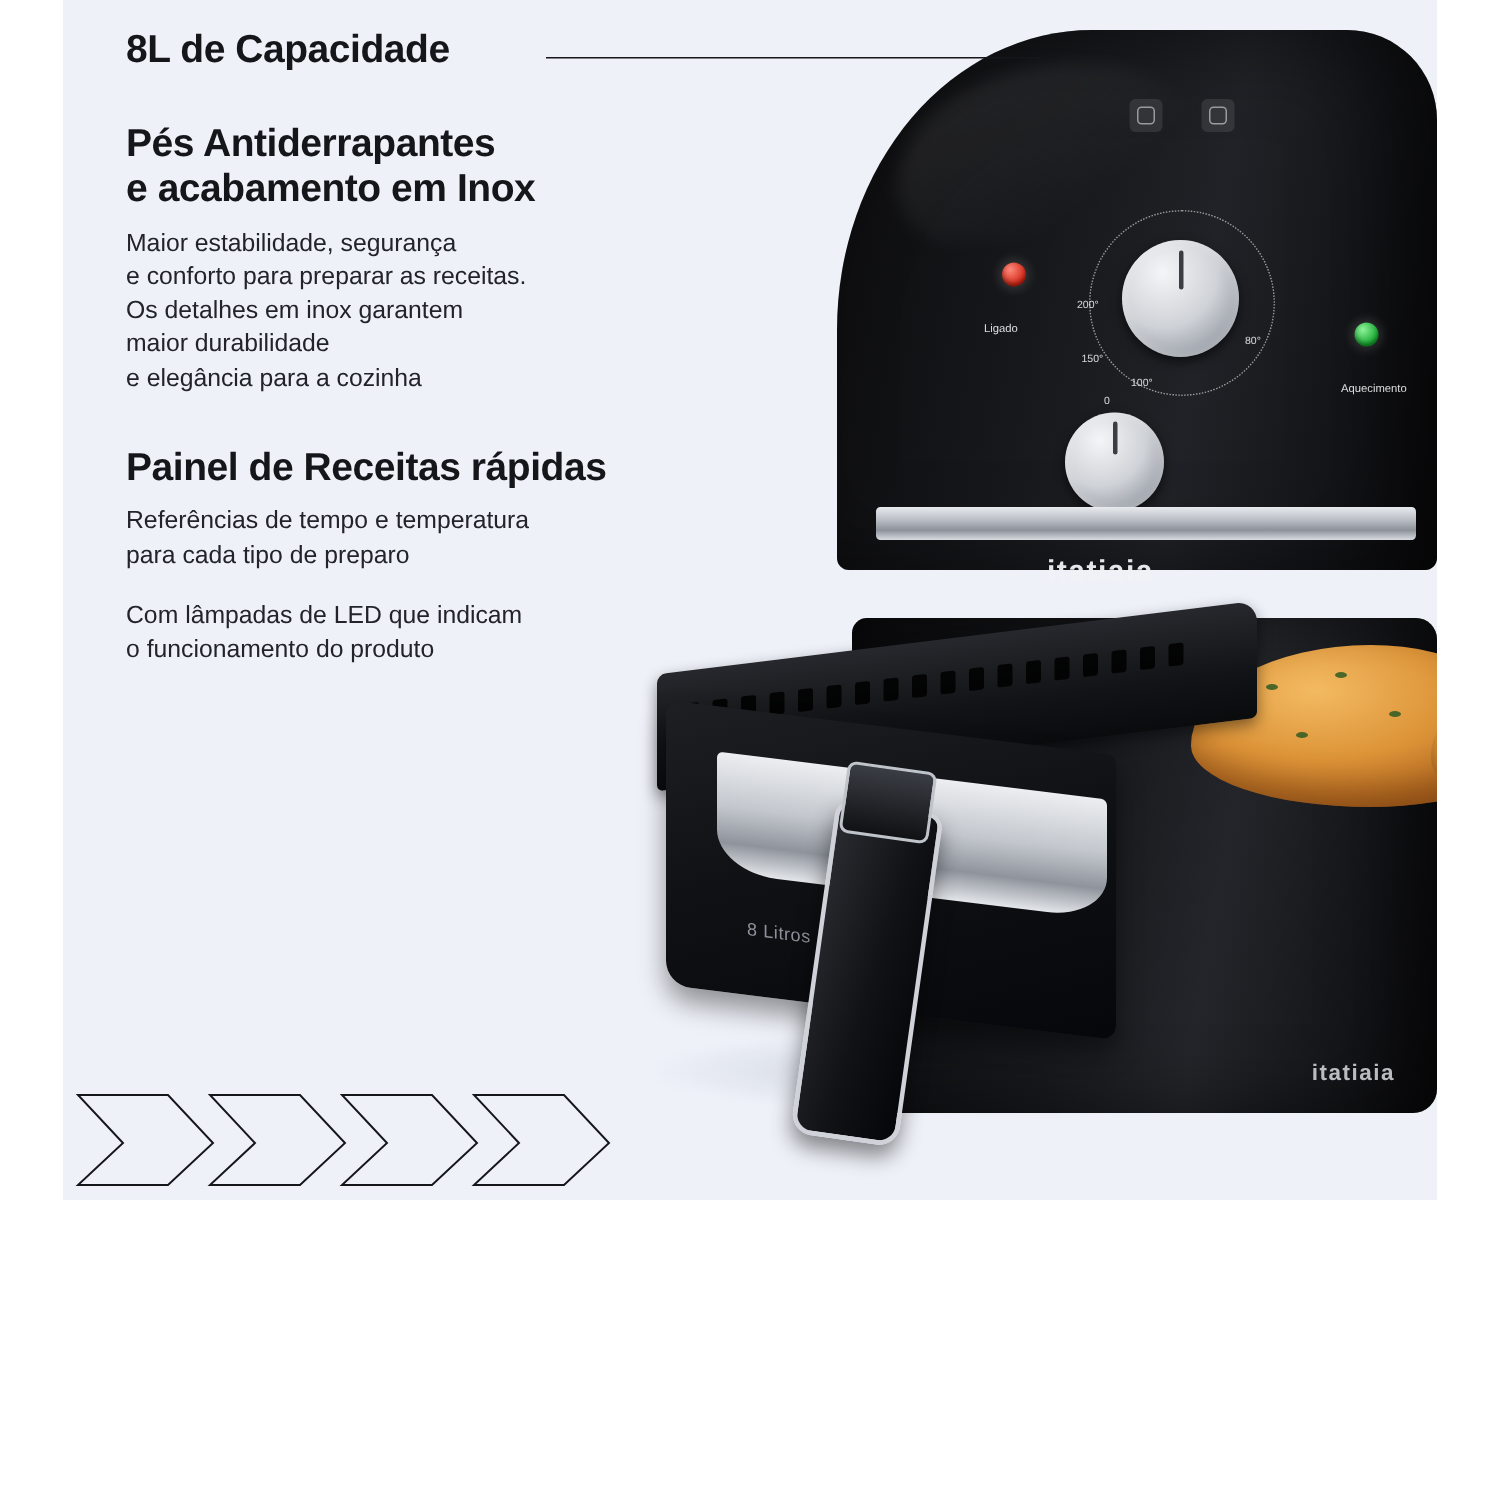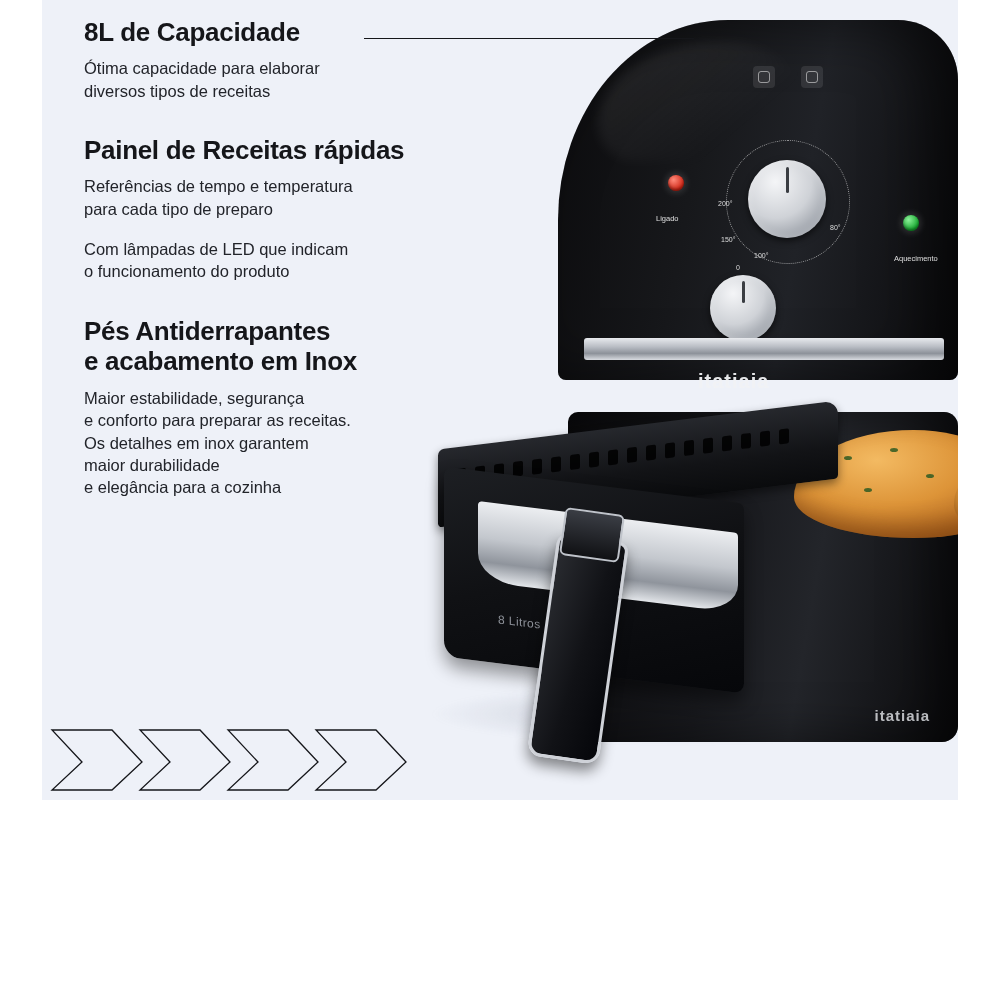--- a/index.html
+++ b/index.html
@@ -402,40 +402,38 @@
 
   <div class="panel">
 
     <div class="text-col">
 
       <div class="block">
         <div style="position:relative;">
           <h2>8L de Capacidade</h2>
           <div class="rule" style="left:280px; width:330px; top:20px;"></div>
         </div>
-        <p style="white-space:pre-line;">Ótima capacidade para elaborar
-diversos tipos de receitas</p>
-      </div>
-
-      <div class="block" style="margin-top:34px;">
-        <h2>Painel de Receitas rápidas</h2>
-        <p style="white-space:pre-line;">Referências de tempo e temperatura
-para cada tipo de preparo</p>
-        <p style="white-space:pre-line; margin-top:18px;">Com lâmpadas de LED que indicam
-o funcionamento do produto</p>
       </div>
 
       <div class="block" style="margin-top:34px;">
         <h2 class="two-line" style="white-space:pre-line;">Pés Antiderrapantes
 e acabamento em Inox</h2>
         <p style="white-space:pre-line;">Maior estabilidade, segurança
 e conforto para preparar as receitas.
 Os detalhes em inox garantem
 maior durabilidade
 e elegância para a cozinha</p>
+      </div>
+
+      <div class="block" style="margin-top:34px;">
+        <h2>Painel de Receitas rápidas</h2>
+        <p style="white-space:pre-line;">Referências de tempo e temperatura
+para cada tipo de preparo</p>
+        <p style="white-space:pre-line; margin-top:18px;">Com lâmpadas de LED que indicam
+o funcionamento do produto</p>
       </div>
 
     </div>
 
     <div class="chevrons">
       <svg width="420" height="70" viewBox="0 0 420 70" fill="none" aria-hidden="true">
         <g stroke="#15161a" stroke-width="1.3" fill="none">
           <path d="M10 6 L70 6 L100 38 L70 66 L10 66 L40 38 Z"></path>
           <path d="M98 6 L158 6 L188 38 L158 66 L98 66 L128 38 Z"></path>
           <path d="M186 6 L246 6 L276 38 L246 66 L186 66 L216 38 Z"></path>

